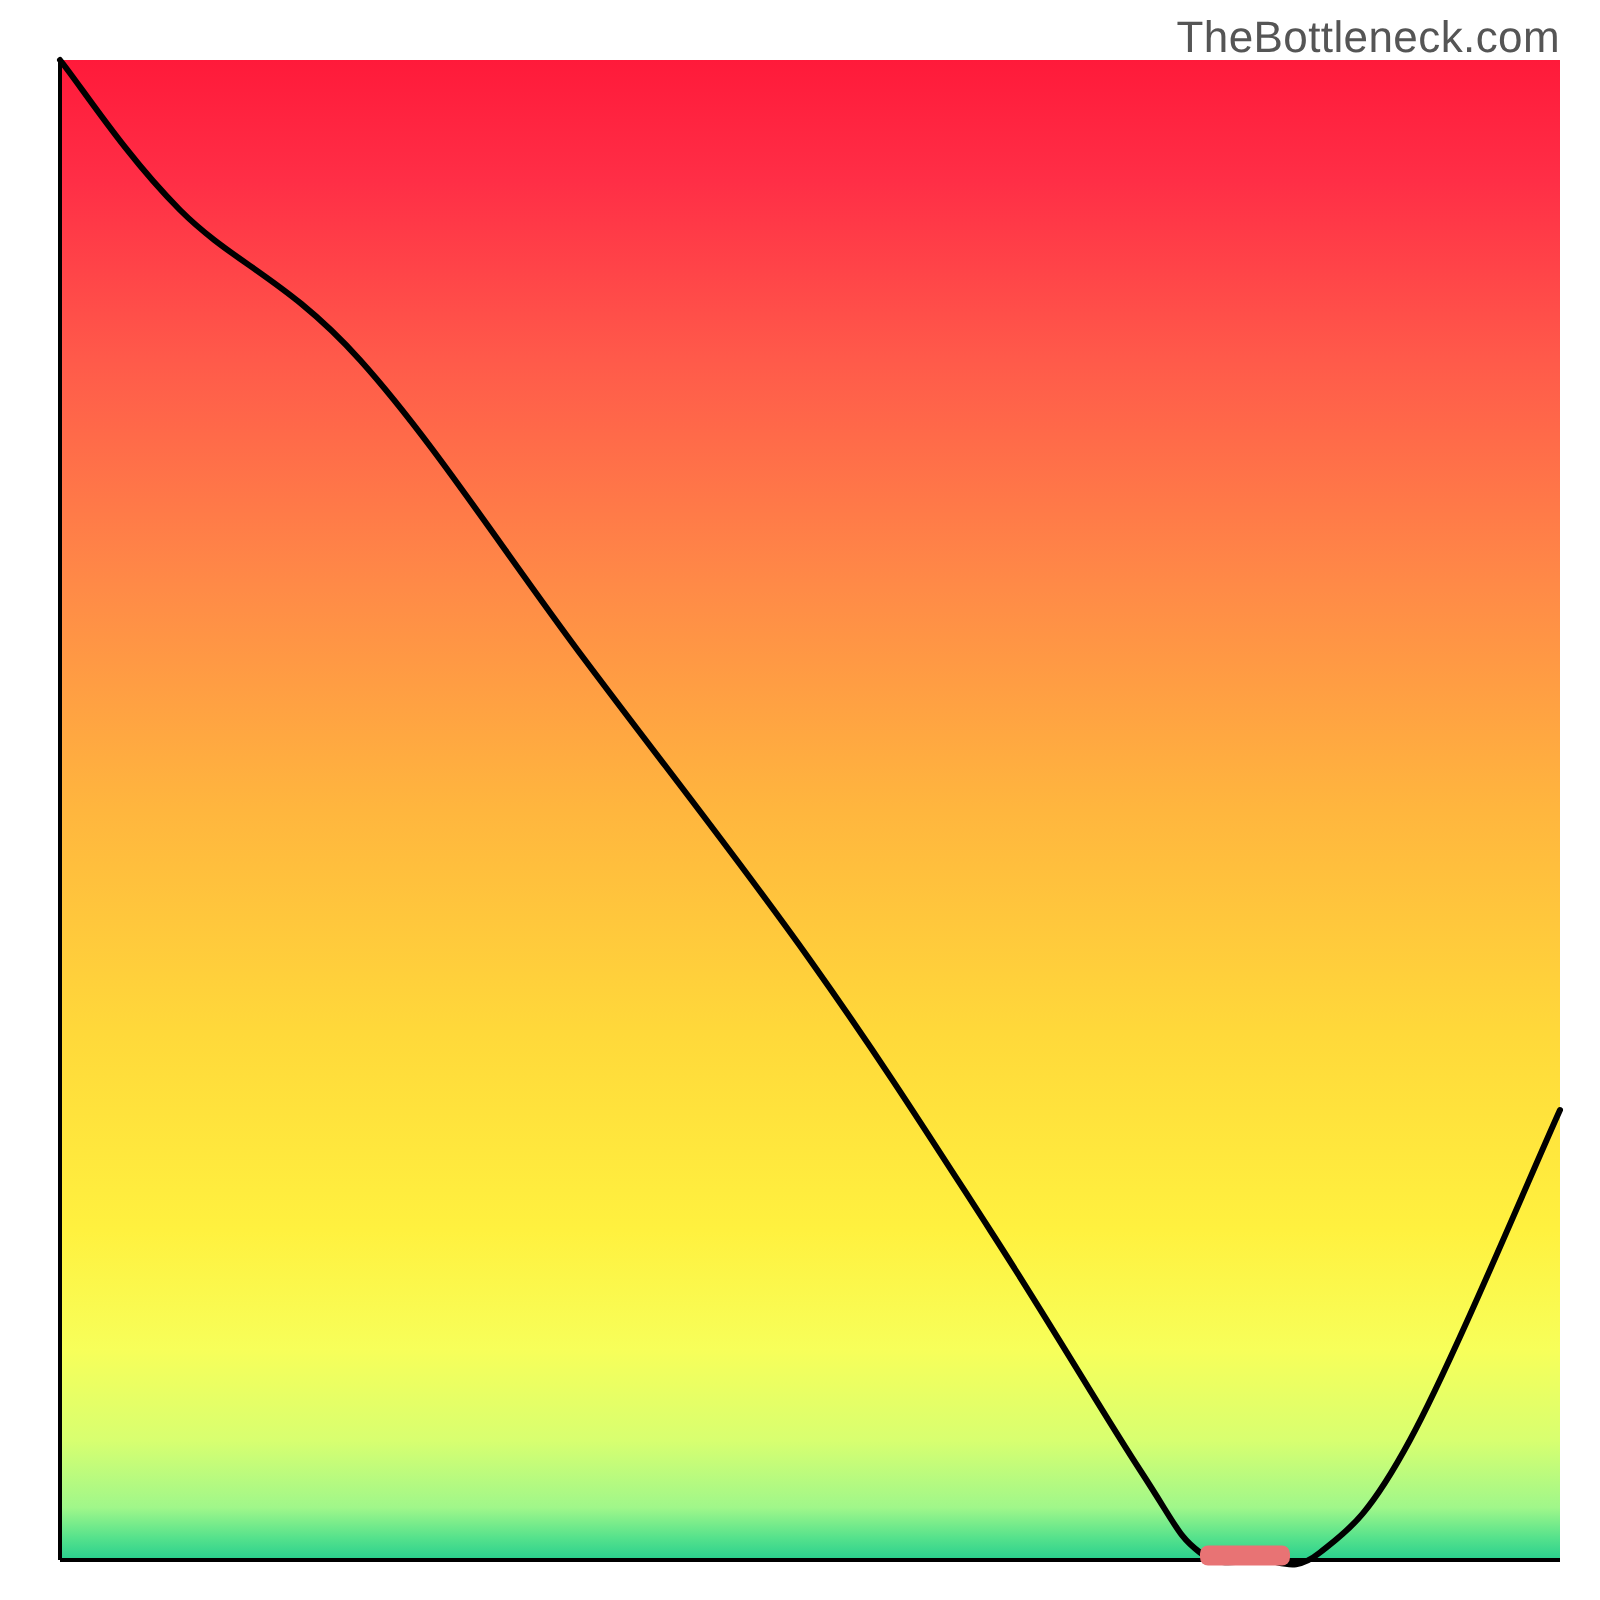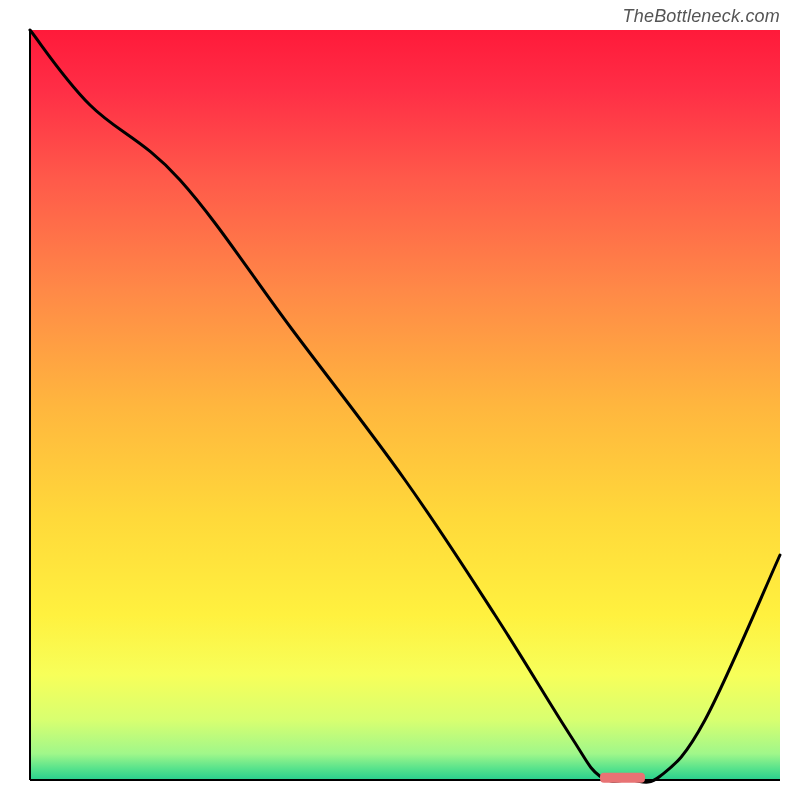--- a/index.html
+++ b/index.html
@@ -14,25 +14,24 @@
   .wrap {
     position: relative;
     width: 800px;
     height: 800px;
   }
   .watermark {
     position: absolute;
     top: 6px;
     right: 20px;
     color: #555;
-    font-size: 18px;
+    font-size: 22px;
     font-weight: 500;
     letter-spacing: 0.2px;
     user-select: none;
-    font-style: italic;
   }
   svg.chart {
     position: absolute;
     left: 0;
     top: 0;
   }
 </style>
 </head>
 <body>
 <div class="wrap">

